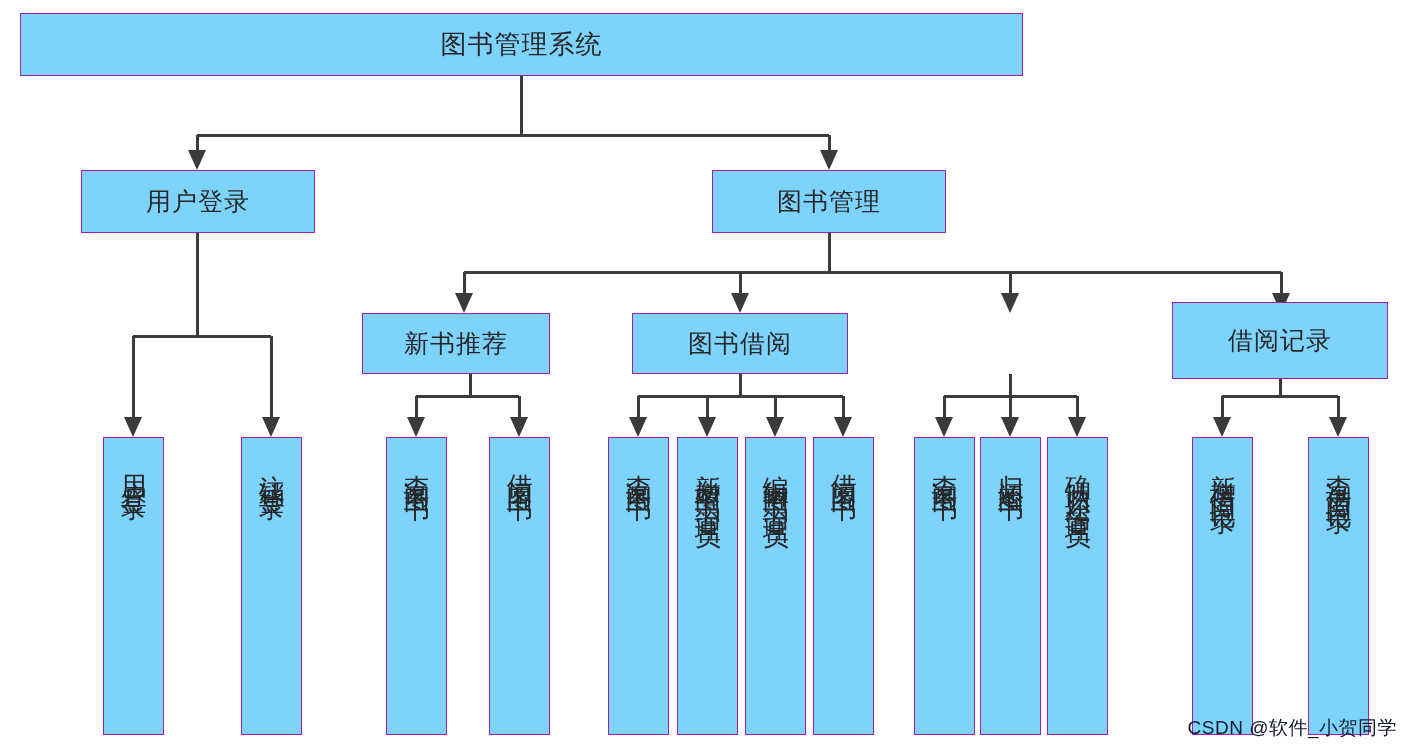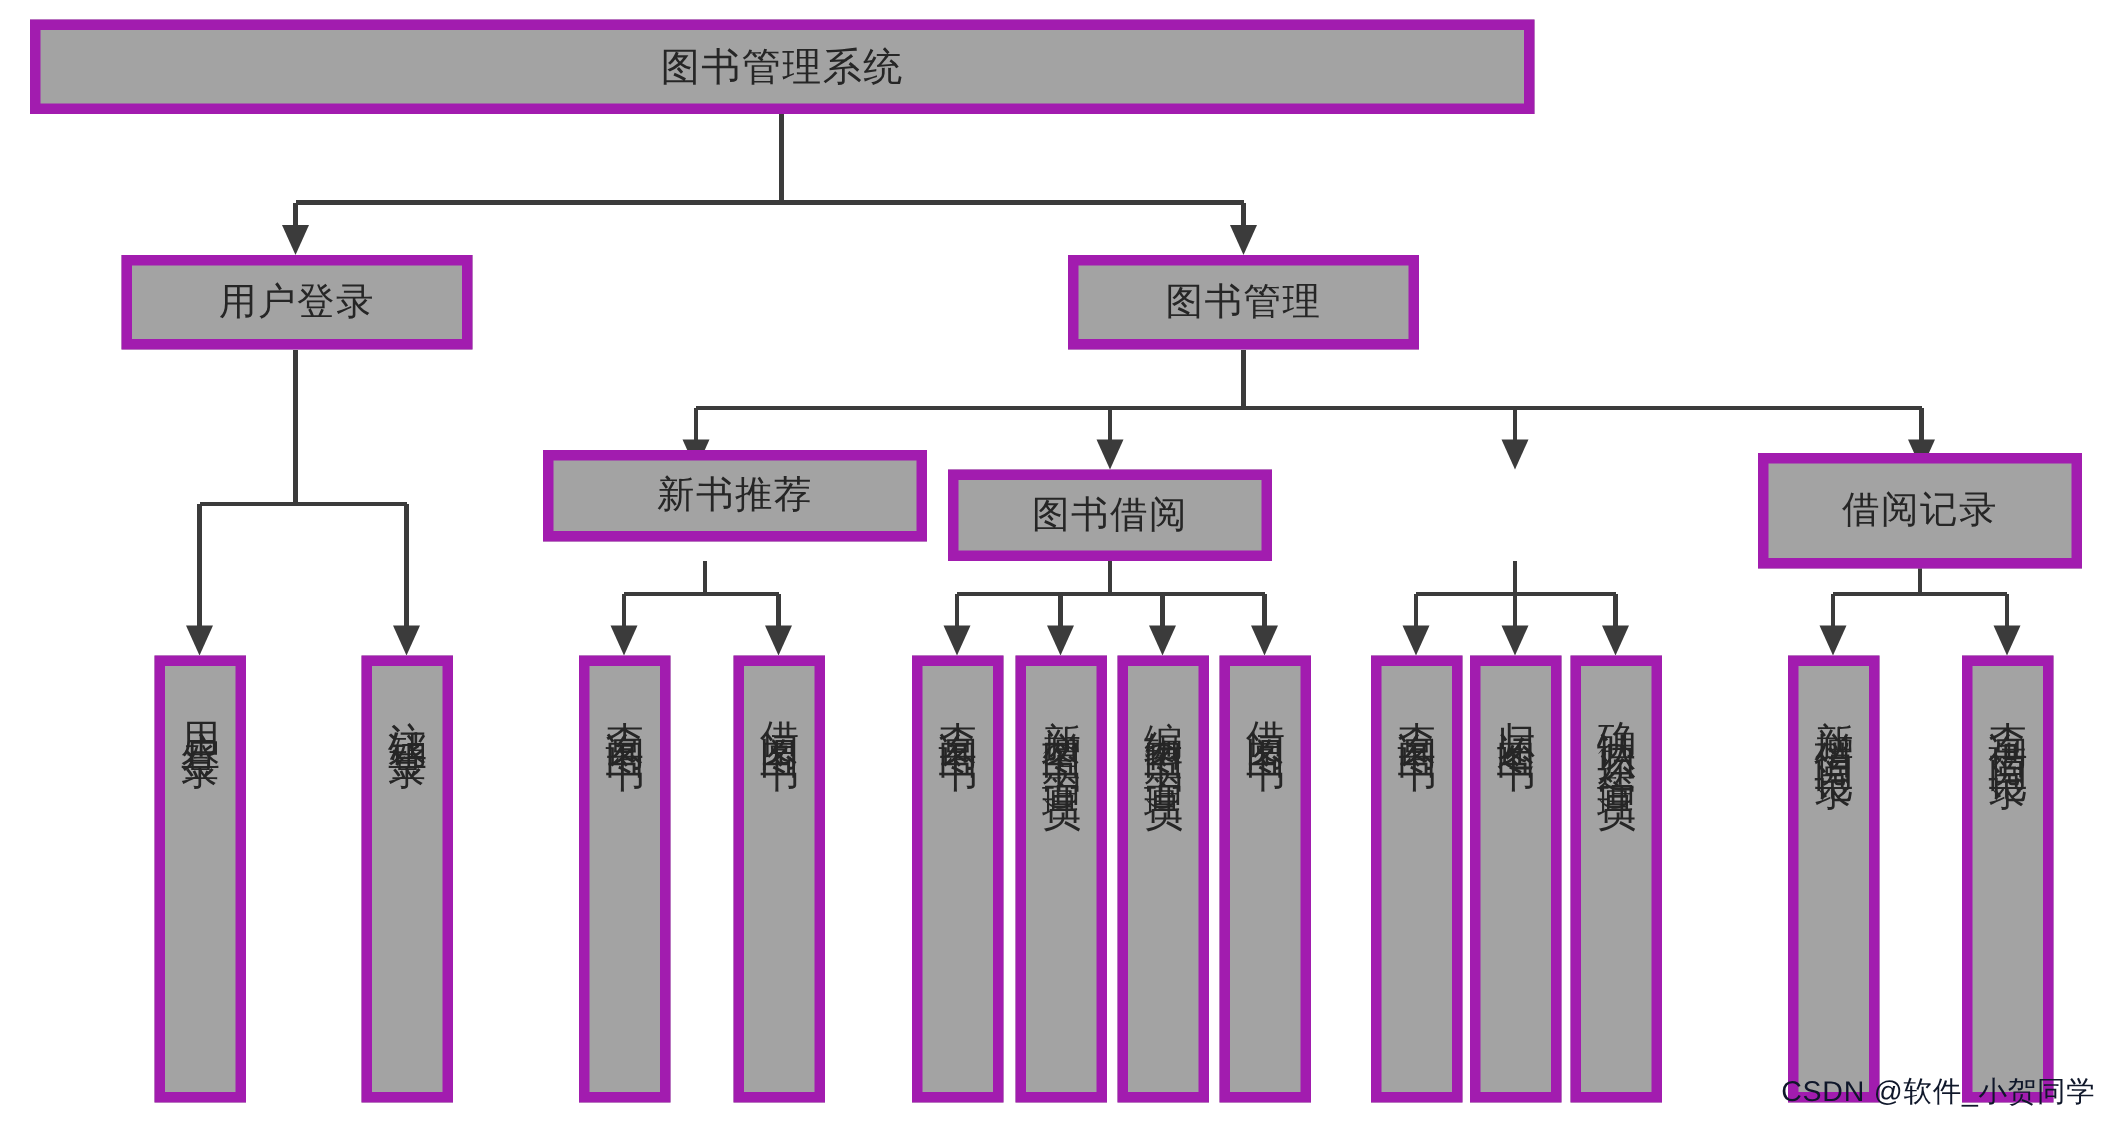--- a/index.html
+++ b/index.html
@@ -27,22 +27,22 @@
     stroke-width:3;
     fill:none;
     shape-rendering:crispEdges;
   }
   #wires polygon{ fill:#3b3b3b; }
 
   
   .node{
     position:absolute;
     box-sizing:border-box;
-    background:#a3a3a3;
-    border:7px solid #a21caf;
+    background:#7dd3fc;
+    border:1px solid #a21caf;
     display:flex;
     align-items:center;
     justify-content:center;
     color:#262626;
     letter-spacing:1px;
   }
   .node .lbl{
     display:block;
     text-align:center;
     line-height:1.22;
@@ -152,21 +152,21 @@
     <span class="lbl">图书管理系统</span>
   </div>
 
   <div class="node h" style="left:81px;top:170px;width:234px;height:63px;">
     <span class="lbl">用户登录</span>
   </div>
   <div class="node h" style="left:712px;top:170px;width:234px;height:63px;">
     <span class="lbl">图书管理</span>
   </div>
 
-  <div class="node h" style="left:362px;top:300px;width:256px;height:61px;">
+  <div class="node h" style="left:362px;top:313px;width:188px;height:61px;">
     <span class="lbl">新书推荐</span>
   </div>
   <div class="node h" style="left:632px;top:313px;width:216px;height:61px;">
     <span class="lbl">图书借阅</span>
   </div>
   <div class="node h" style="left:1172px;top:302px;width:216px;height:77px;">
     <span class="lbl">借阅记录</span>
   </div>
 
   <div class="node v" style="left:103px;top:437px;width:61px;height:298px;">

